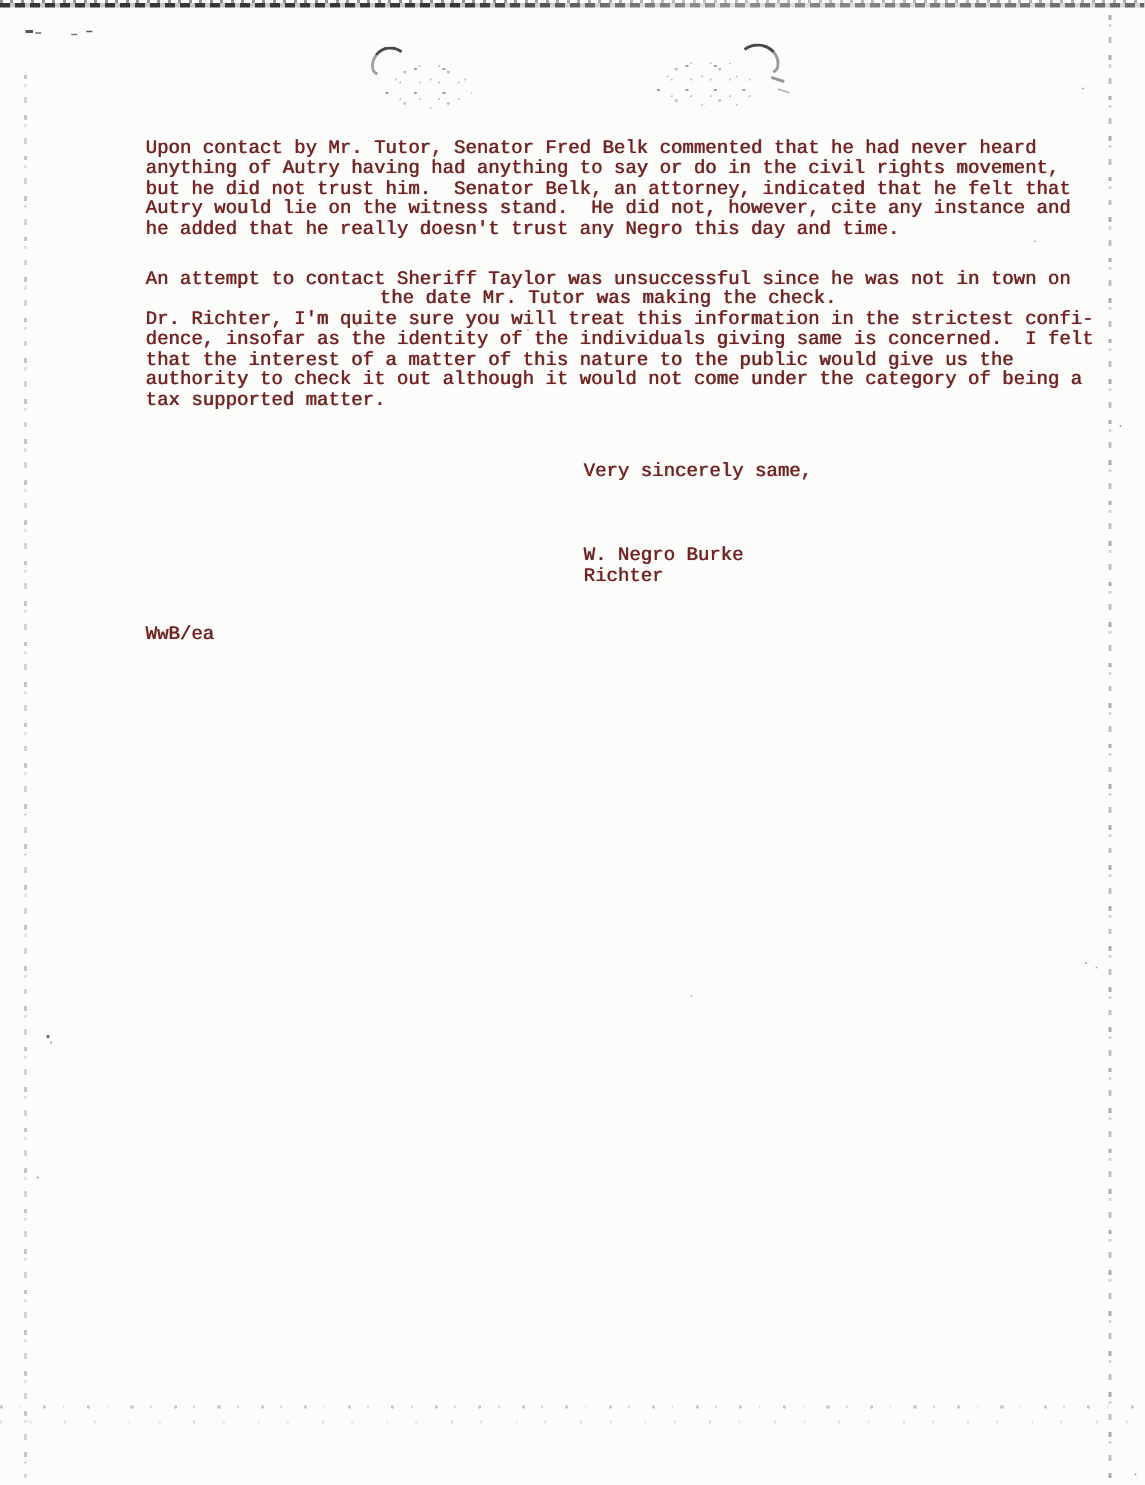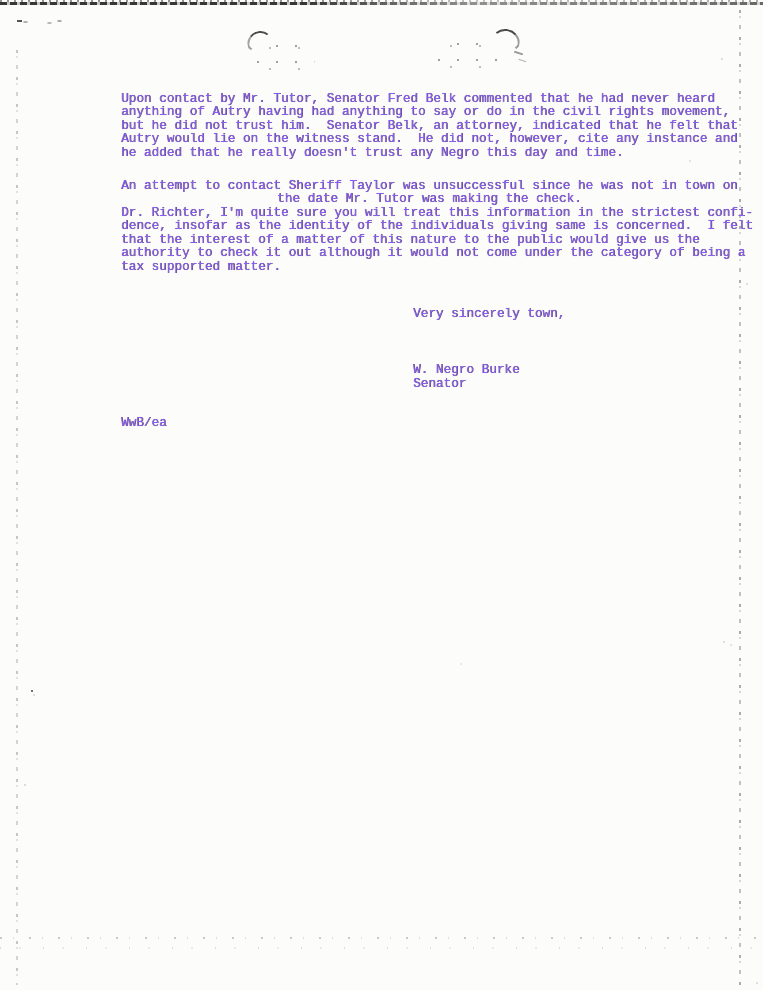--- a/index.html
+++ b/index.html
@@ -145,23 +145,22 @@
       rgba(160,160,158,.4) 19px 21px, rgba(0,0,0,0) 21px 43px);
     opacity: .5;
   }
 
   
   .txt {
     position: absolute;
     white-space: pre;
     font-size: 12.7px;
     line-height: 13.45px;
-    color: #8b5cf6;
+    color: #7f1d1d;
     text-shadow: 0.4px 0 0 rgba(46,44,41,.8), 0 0 0.9px rgba(46,44,41,.3);
-    margin-left: 24px;
   }
   .p1 { left: 97px; top: 92px; }
   .p2 { left: 97px; top: 179px; text-align: center; }
   .p3 { left: 97px; top: 206px; }
   .closing   { left: 389px; top: 307px; }
   .sig-name  { left: 389px; top: 363px; }
   .sig-title { left: 389px; top: 377px; }
   .initials  { left: 97px;  top: 416px; }
 </style>
 </head>
@@ -188,19 +187,19 @@
 but he did not trust him.  Senator Belk, an attorney, indicated that he felt that
 Autry would lie on the witness stand.  He did not, however, cite any instance and
 he added that he really doesn't trust any Negro this day and time.</div>
     <div class="txt p2">An attempt to contact Sheriff Taylor was unsuccessful since he was not in town on
 the date Mr. Tutor was making the check.</div>
     <div class="txt p3">Dr. Richter, I'm quite sure you will treat this information in the strictest confi-
 dence, insofar as the identity of the individuals giving same is concerned.  I felt
 that the interest of a matter of this nature to the public would give us the
 authority to check it out although it would not come under the category of being a
 tax supported matter.</div>
-    <div class="txt closing">Very sincerely town,</div>
+    <div class="txt closing">Very sincerely same,</div>
     <div class="txt sig-name">W. Negro Burke</div>
-    <div class="txt sig-title">Senator</div>
+    <div class="txt sig-title">Richter</div>
     <div class="txt initials">WwB/ea</div>
   </div>
 
 </div>
 
 </body></html>

